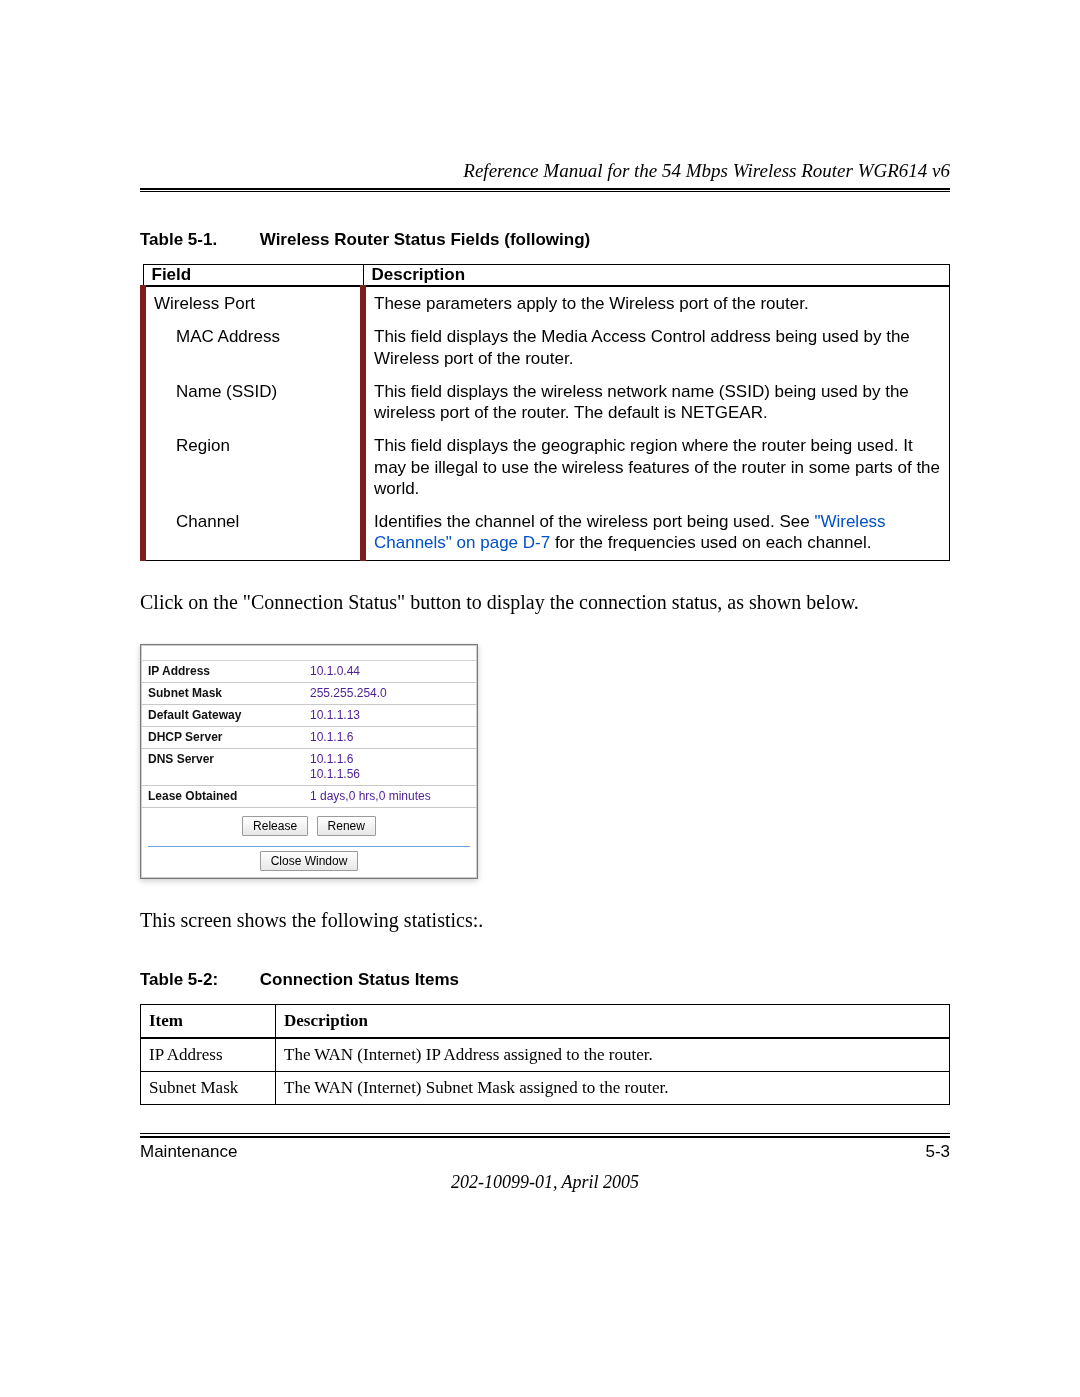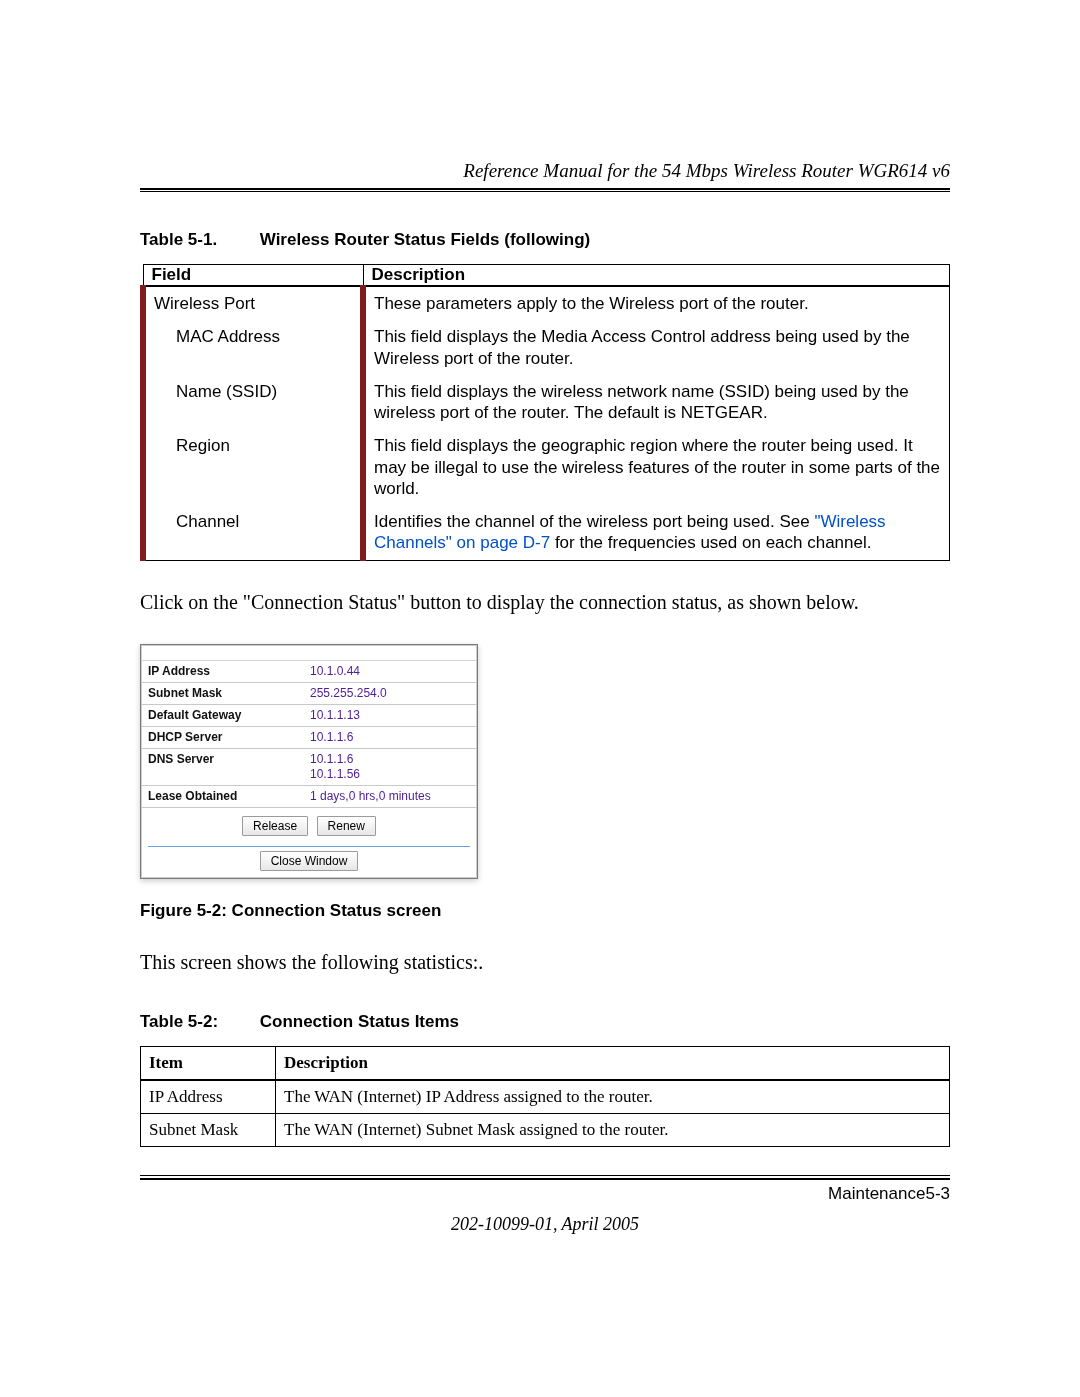--- a/index.html
+++ b/index.html
@@ -136,21 +136,21 @@
   padding: 6px 8px;
 }
 .items-table td {
   border: 1px solid #000;
   padding: 6px 8px;
 }
 
 .footer-area { margin-top: 28px; }
 .footer-row {
   display: flex;
-  justify-content: flex-end;
+  justify-content: space-between;
   font-size: 17px;
   padding-top: 4px;
 }
 .doc-id {
   text-align: center;
   font-style: italic;
   font-family: Liberation Serif, serif;
   font-size: 18px;
   margin-top: 10px;
 }
@@ -240,21 +240,20 @@
       <span class="ui-btn">Release</span>
       <span class="ui-btn">Renew</span>
     </div>
     <hr class="blue-hr">
     <div class="close-row">
       <span class="ui-link">Close Window</span>
     </div>
   </div>
 </div>
 
-<div class="fig-caption">Figure 5-2:  Connection Status screen</div>
 
 <div class="body-text">This screen shows the following statistics:.</div>
 
 <div class="table-caption">
   <span class="tbl-num">Table 5-2:</span>
   <span>Connection Status Items</span>
 </div>
 
 <table class="items-table">
   <colgroup>

